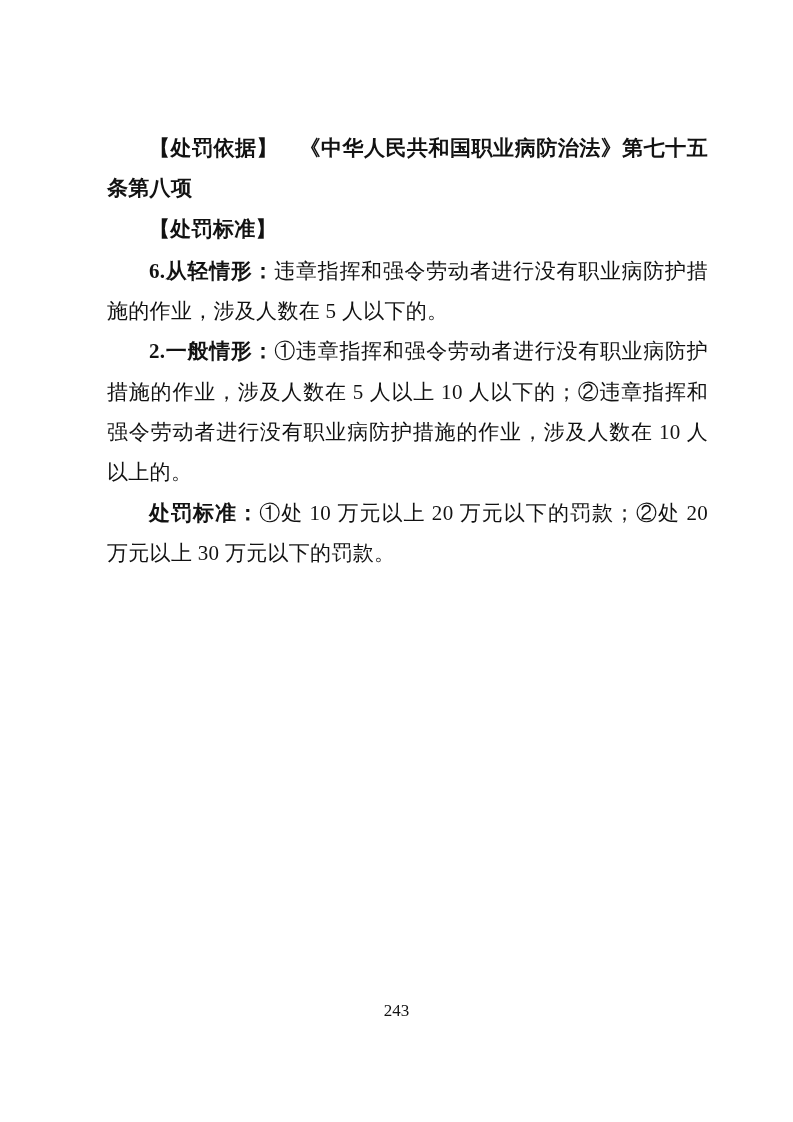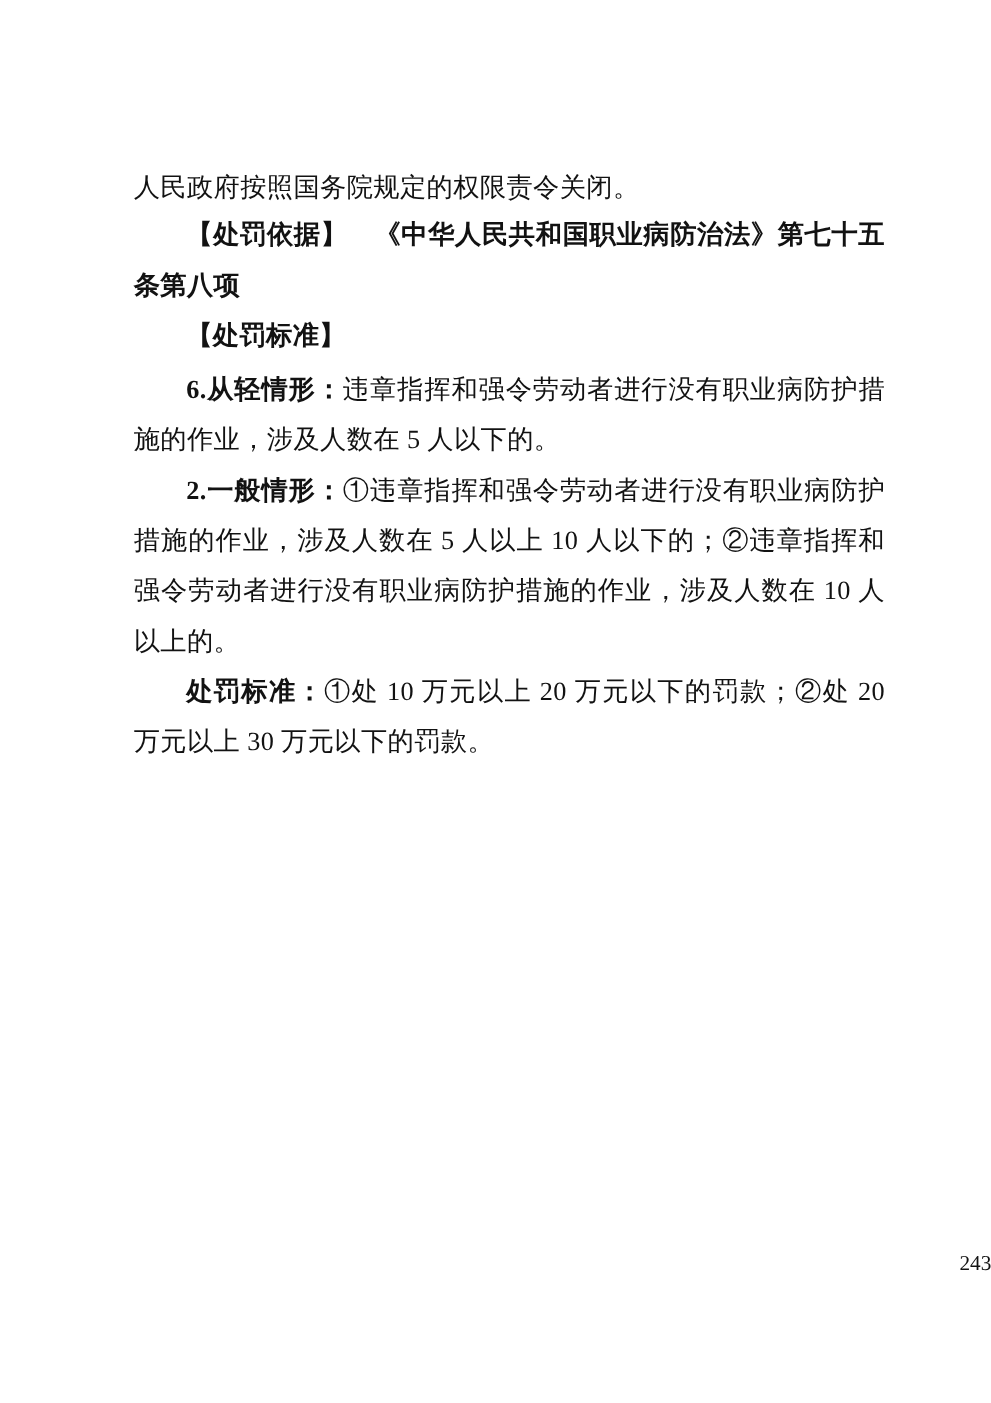--- a/index.html
+++ b/index.html
@@ -40,33 +40,32 @@
     font-family: Liberation Mono, monospace;
   }
   .para .label {
     font-weight: bold;
   }
   .footer {
     position: absolute;
     top: 1000px;
     left: 0;
     width: 793px;
-    text-align: right;
+    text-align: center;
     font-size: 17px;
     line-height: 22px;
     color: #121212;
   }
 </style>
 </head>
 <body>
 
 <div class="page">
   <div class="content">
 
-    <p class="para no-indent">人民政府按照国务院规定的权限责令关闭。</p>
 
 
     <p class="para bold">【处罚依据】　《中华人民共和国职业病防治法》第七十五条第八项</p>
 
 
     <p class="para bold">【处罚标准】</p>
 
     <p class="para">
       <span class="label">6.从轻情形：</span><span>违章指挥和强令劳动者进行没有职业病防护措施的作业，涉及人数在 5 人以下的。</span>
     </p>

